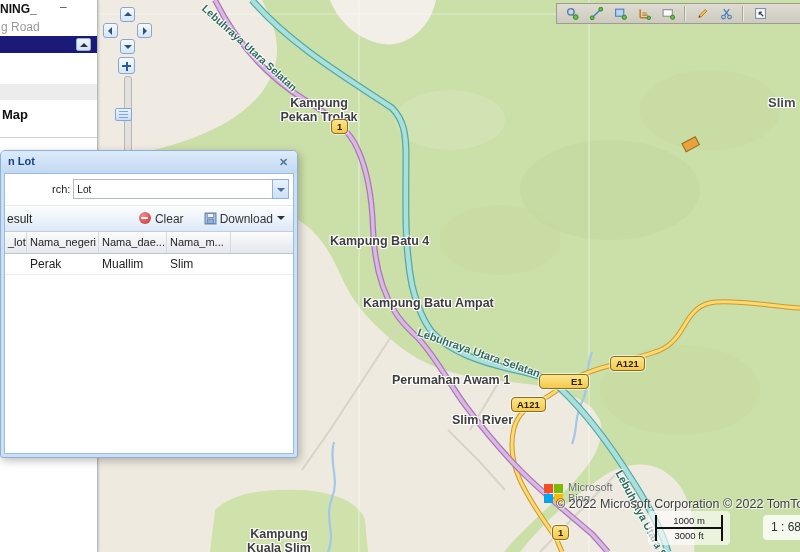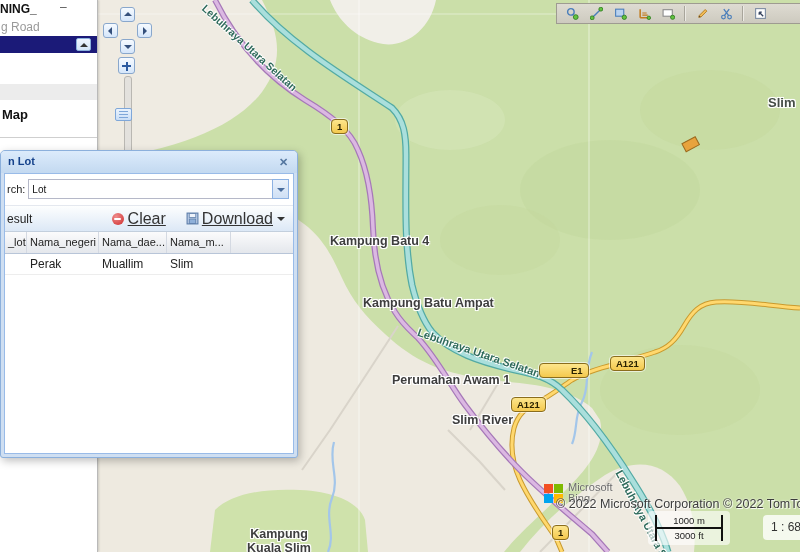--- a/index.html
+++ b/index.html
@@ -49,32 +49,32 @@
   #sb-panel-edge{position:absolute;left:0;top:137px;width:97px;border-top:1px solid #cfcfcf;}
   
   #dlg{position:absolute;left:0;top:150px;width:298px;height:308px;z-index:5;background:#cfdff2;border:1px solid #8cb0dc;
     border-radius:5px 5px 3px 3px;box-shadow:2px 3px 8px rgba(0,0,0,.25);box-sizing:border-box;}
   #dlg-header{position:relative;height:22px;background:linear-gradient(#dcebfb,#c3d9f0);border-radius:4px 4px 0 0;}
   #dlg-title{position:absolute;left:7px;top:4px;font-size:11px;font-weight:bold;color:#15428b;}
   #dlg-close{position:absolute;right:5px;top:3px;width:15px;height:15px;cursor:pointer;text-align:center;line-height:14px;
     font-size:11px;font-weight:bold;color:#5577a0;border:1px solid transparent;border-radius:2px;}
   #dlg-body{position:absolute;left:3px;right:3px;top:22px;bottom:3px;background:#fff;border:1px solid #99bbe8;box-sizing:border-box;overflow:hidden;}
   #dlg-search{display:flex;align-items:center;padding:5px 4px 6px 2px;border-bottom:1px solid #e4e8ef;}
-  #dlg-search label{font-size:11px;color:#222;margin-right:3px;}
+  #dlg-search label{font-size:11px;color:#222;margin-right:3px;margin-left:45px;}
   #dlg-combo{flex:1;display:flex;}
   #dlg-combo input{flex:1;height:18px;border:1px solid #b5b8c8;border-right:none;font-size:10px;font-family:"Liberation Sans",sans-serif;
     padding:0 3px;color:#111;outline:none;}
   #dlg-trigger{width:17px;height:20px;background:linear-gradient(#e9f1fb,#cfe0f5);border:1px solid #8db2e3;box-sizing:border-box;
     cursor:pointer;position:relative;}
   #dlg-trigger .tri.down{left:4px;top:8px;border-top-color:#4a6e9e;}
   #dlg-toolbar{display:flex;align-items:center;height:25px;background:linear-gradient(#fdfefe,#dce8f6);
     border-bottom:1px solid #c3cfdd;padding:0 4px 0 2px;gap:12px;}
   #result-label{font-size:12px;color:#222;}
   #dlg-toolbar .spacer{flex:1;}
-  .dbtn{display:flex;align-items:center;font-size:16px;color:#333;cursor:pointer;padding:2px 4px;border-radius:2px;text-decoration:underline;}
+  .dbtn{display:flex;font-size:12px;color:#333;cursor:pointer;padding:2px 4px;border-radius:2px;}
   #clear-icon{width:12px;height:12px;border-radius:50%;background:radial-gradient(circle at 35% 30%,#ef8d8d,#cf2b2b);position:relative;margin-right:4px;}
   #clear-icon i{position:absolute;left:2.5px;top:5px;width:7px;height:2px;background:#fff;border-radius:1px;}
   #dl-icon{margin-right:3px;display:flex;}
   .dd{width:0;height:0;border:4px solid transparent;border-top-color:#333;margin:4px 0 0 4px;}
   #grid-head{display:flex;height:21px;background:linear-gradient(#fbfbfc,#e4e7ec);border-bottom:1px solid #b8c5d8;}
   .gh{box-sizing:border-box;border-right:1px solid #d4d9e2;font-size:11px;color:#222;padding:4px 3px 0 3px;
     white-space:nowrap;overflow:hidden;cursor:pointer;}
   .grow{display:flex;height:20px;border-bottom:1px solid #ededed;cursor:pointer;}
   .gc{box-sizing:border-box;font-size:12px;color:#222;padding:3px 3px 0 3px;white-space:nowrap;overflow:hidden;}
   .w0{width:22px;} .w1{width:72px;} .w2{width:68px;} .w3{width:64px;} .w4{flex:1;border-right:none;}
@@ -133,33 +133,34 @@
 
     <path d="M215,0 C235,40 265,75 305,100 C330,115 350,130 358,150 C368,172 372,200 373,228 C374,258 380,288 395,312 C403,325 412,332 418,338 C438,360 450,385 465,405 C480,425 500,450 522,472 C545,495 570,515 592,534 L608,552" fill="none" stroke="#a678b8" stroke-width="6"></path>
     <path d="M215,0 C235,40 265,75 305,100 C330,115 350,130 358,150 C368,172 372,200 373,228 C374,258 380,288 395,312 C403,325 412,332 418,338 C438,360 450,385 465,405 C480,425 500,450 522,472 C545,495 570,515 592,534 L608,552" fill="none" stroke="#dbb8e2" stroke-width="3.5"></path>
 
     <path d="M252,0 C290,45 350,80 392,108 C404,120 406,135 406,155 C406,200 404,245 412,285 C418,310 424,322 432,332 C450,352 480,362 515,370 C535,374 550,378 562,390 C585,412 610,445 632,480 C650,508 662,530 668,552" fill="none" stroke="#53aaa4" stroke-width="7"></path>
     <path d="M252,0 C290,45 350,80 392,108 C404,120 406,135 406,155 C406,200 404,245 412,285 C418,310 424,322 432,332 C450,352 480,362 515,370 C535,374 550,378 562,390 C585,412 610,445 632,480 C650,508 662,530 668,552" fill="none" stroke="#aadfdc" stroke-width="4.5"></path>
 
     <rect x="683" y="140" width="15" height="9" fill="#e8a33d" stroke="#9c6a1e" transform="rotate(-28 690 144)"></rect>
   </svg>
 
+  <div class="plabel wrap" style="left:273px;top:96px;width:92px;">Kampung Pekan Trolak</div>
   <div class="plabel" style="left:330px;top:234px;">Kampung Batu 4</div>
   <div class="plabel" style="left:363px;top:296px;">Kampung Batu Ampat</div>
   <div class="plabel" style="left:392px;top:373px;">Perumahan Awam 1</div>
   <div class="plabel" style="left:452px;top:413px;">Slim River</div>
   <div class="plabel wrap" style="left:235px;top:527px;width:88px;">Kampung Kuala Slim</div>
   <div class="plabel" style="left:768px;top:95px;font-size:13px;color:#454d46;">Slim</div>
 
   <div class="rlabel" style="left:208px;top:2px;transform:rotate(42deg);">Lebuhraya Utara Selatan</div>
   <div class="rlabel" style="left:420px;top:326px;transform:rotate(19deg);font-size:11px;">Lebuhraya Utara Selatan</div>
   <div class="rlabel" style="left:624px;top:468px;transform:rotate(62deg);font-size:11px;">Lebuhraya Utara S</div>
 
   <div class="shield" style="left:331px;top:119px;">1</div>
-  <div class="shield" style="left:539px;top:363px;padding-left:31px;">E1</div>
+  <div class="shield" style="left:539px;top:374px;padding-left:31px;">E1</div>
   <div class="shield" style="left:511px;top:397px;">A121</div>
   <div class="shield" style="left:610px;top:356px;">A121</div>
   <div class="shield" style="left:552px;top:525px;">1</div>
 
   <div id="nav">
     <div class="navbtn" style="left:22px;top:3px;">
         <span class="tri up"></span>
       </div>
     <div class="navbtn" style="left:5px;top:19px;">
         <span class="tri left"></span>

